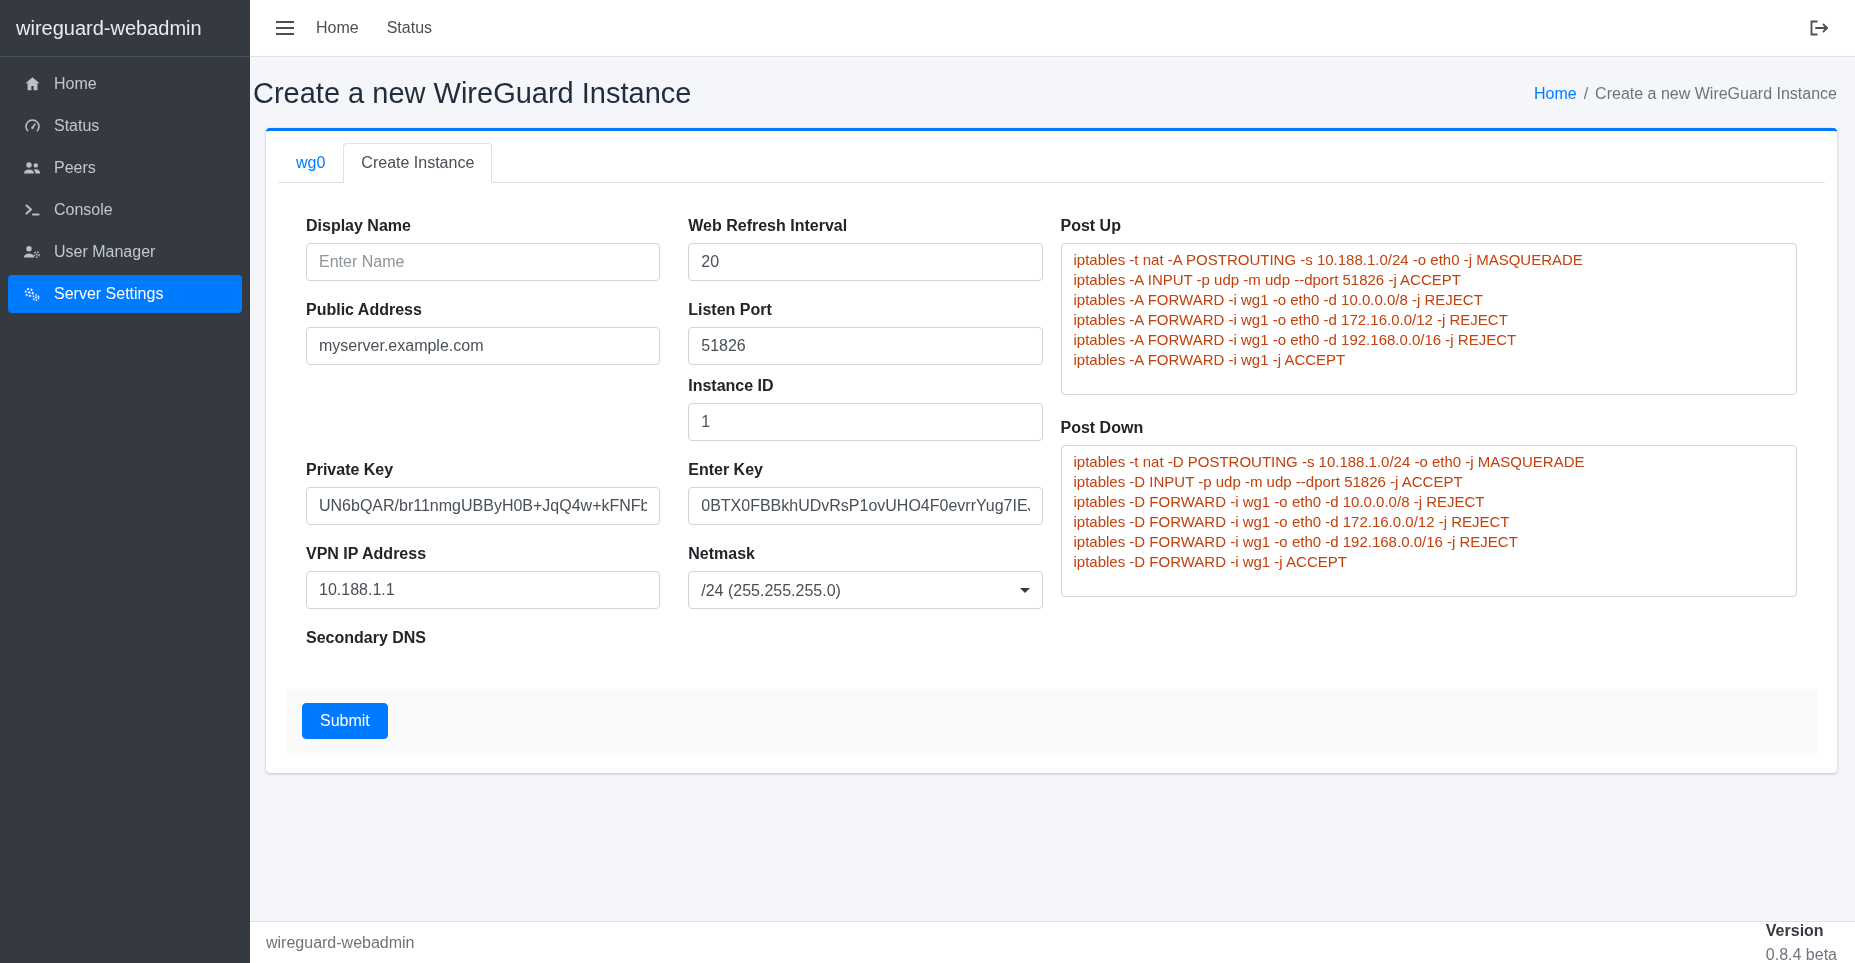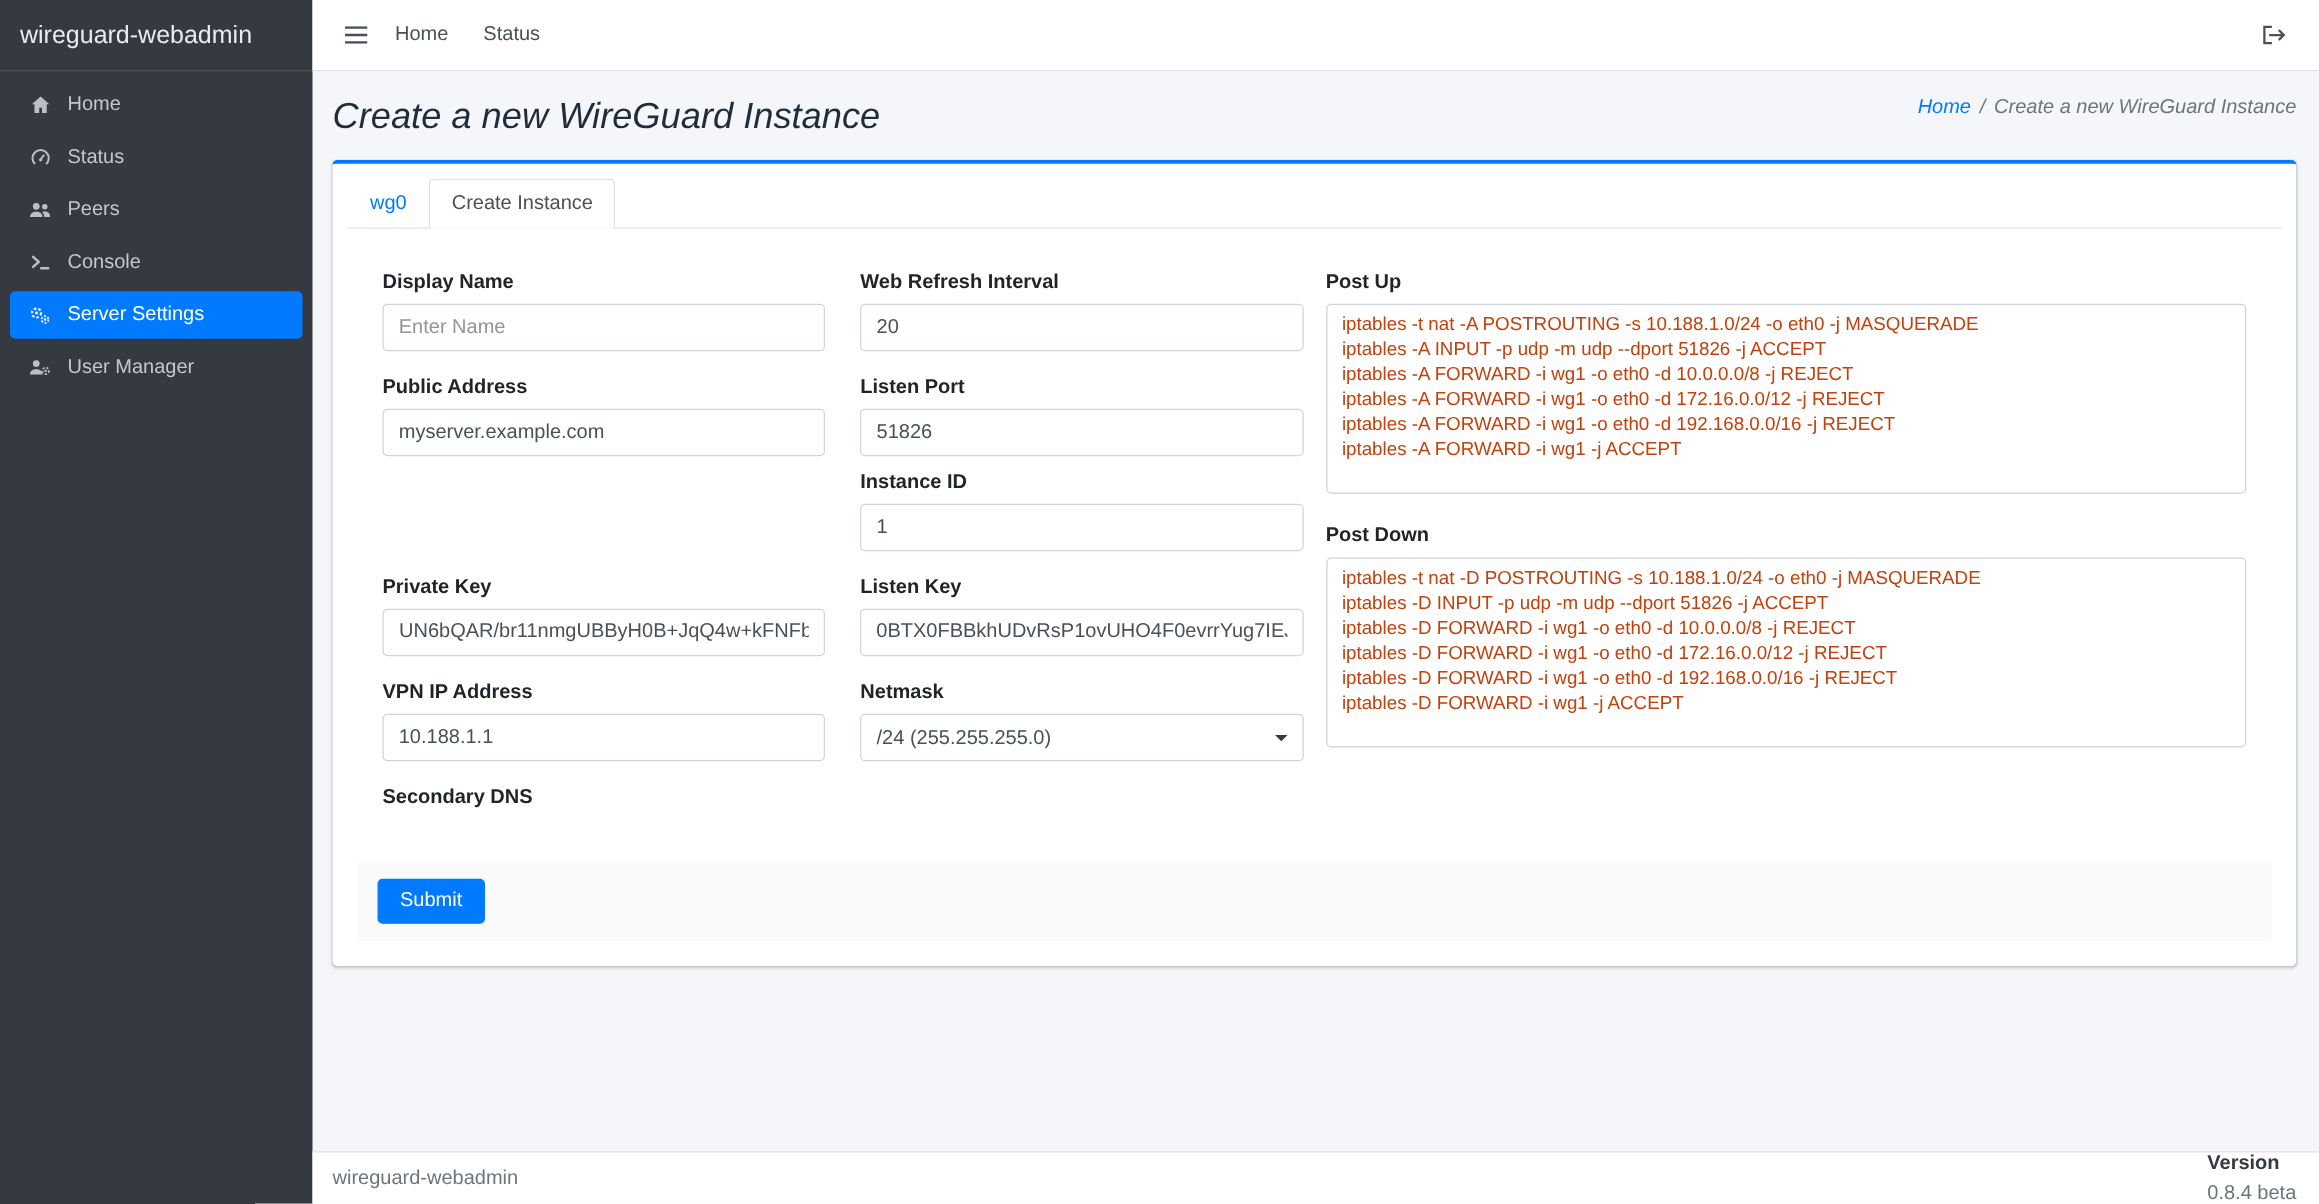--- a/index.html
+++ b/index.html
@@ -49,23 +49,22 @@
   }
   .navbar .hamburger { padding:6px 8px; cursor:pointer; display:flex; align-items:center; }
   .navbar .hamburger svg { fill:#495057; }
   .nav-link { padding:8px 14px; color:#495057; cursor:pointer; }
   .navbar-right { margin-left:auto; display:flex; align-items:center; }
   .logout { padding:6px 8px; cursor:pointer; color:#495057; display:flex; }
 
   .content { flex:1; overflow:hidden; }
 
   .content-header {
-    display:flex; justify-content:space-between; align-items:flex-start;
-    padding:20px 18px 12px 16px;
-    font-style:italic;
+    display:flex; justify-content:space-between; align-items:center;
+    padding:20px 18px 12px 3px;
   }
   .page-title { font-size:29px; font-weight:500; margin:0; color:#1f2d3d; }
   .breadcrumb { font-size:16px; color:#6c757d; display:flex; align-items:center; gap:7px; }
   .breadcrumb .bc-link { color:#007bff; cursor:pointer; text-decoration:none; }
 
   
   .card {
     margin:6px 18px 0 16px; background:#fff;
     border-top:3px solid #007bff; border-radius:4px;
     box-shadow:0 0 1px rgba(0,0,0,.125), 0 1px 3px rgba(0,0,0,.2);
@@ -171,42 +170,42 @@
     <div class="nav-item">
       <span class="nav-icon">
         <svg width="17" height="16" viewBox="0 0 16 16">
             <path class="st" stroke-width="2" stroke-linecap="round" stroke-linejoin="round" d="M2 3.5 6.5 7.5 2 11.5"></path>
             <path class="st" stroke-width="2" stroke-linecap="round" d="M8.5 12.5h5.5"></path>
           </svg>
       </span>
       <span>Console</span>
     </div>
 
+    <div class="nav-item">
+      <span class="nav-icon">
+        <svg width="18" height="16" viewBox="0 0 18 16">
+            <circle cx="6" cy="4.8" r="2.7"></circle>
+            <path d="M1 13.6c0-2.8 2.2-4.2 5-4.2s5 1.4 5 4.2z"></path>
+            <circle class="st" stroke-width="1.4" stroke-dasharray="1.7 1.4" cx="13.6" cy="10.6" r="2.6"></circle>
+            <circle cx="13.6" cy="10.6" r="1"></circle>
+          </svg>
+      </span>
+      <span>User Manager</span>
+    </div>
+
     <div class="nav-item active">
       <span class="nav-icon">
         <svg width="18" height="16" viewBox="0 0 18 16">
             <circle class="st" stroke-width="1.8" stroke-dasharray="2 1.6" cx="6.2" cy="6.4" r="3.6"></circle>
             <circle cx="6.2" cy="6.4" r="1.2"></circle>
             <circle class="st" stroke-width="1.5" stroke-dasharray="1.6 1.3" cx="13" cy="11.6" r="2.7"></circle>
             <circle cx="13" cy="11.6" r="1"></circle>
           </svg>
       </span>
       <span>Server Settings</span>
-    </div>
-
-    <div class="nav-item">
-      <span class="nav-icon">
-        <svg width="18" height="16" viewBox="0 0 18 16">
-            <circle cx="6" cy="4.8" r="2.7"></circle>
-            <path d="M1 13.6c0-2.8 2.2-4.2 5-4.2s5 1.4 5 4.2z"></path>
-            <circle class="st" stroke-width="1.4" stroke-dasharray="1.7 1.4" cx="13.6" cy="10.6" r="2.6"></circle>
-            <circle cx="13.6" cy="10.6" r="1"></circle>
-          </svg>
-      </span>
-      <span>User Manager</span>
     </div>
 
   </nav>
 </aside>
 
 <div class="main-col">
 
   <header class="navbar">
     <span class="hamburger">
       <svg width="18" height="14" viewBox="0 0 18 14">
@@ -280,21 +279,21 @@
                 </div>
               </div>
             </div>
 
             <div class="form-row">
               <div class="form-group">
                 <label>Private Key</label>
                 <input class="tf" type="text" value="UN6bQAR/br11nmgUBByH0B+JqQ4w+kFNFbmC8R" style="">
               </div>
               <div class="form-group">
-                <label>Listen Key</label>
+                <label>Enter Key</label>
                 <input class="tf" type="text" value="0BTX0FBBkhUDvRsP1ovUHO4F0evrrYug7IEJRyA3sr" style="">
               </div>
             </div>
 
             <div class="form-row">
               <div class="form-group">
                 <label>VPN IP Address</label>
                 <input class="tf" type="text" value="10.188.1.1" style="">
               </div>
               <div class="form-group">

